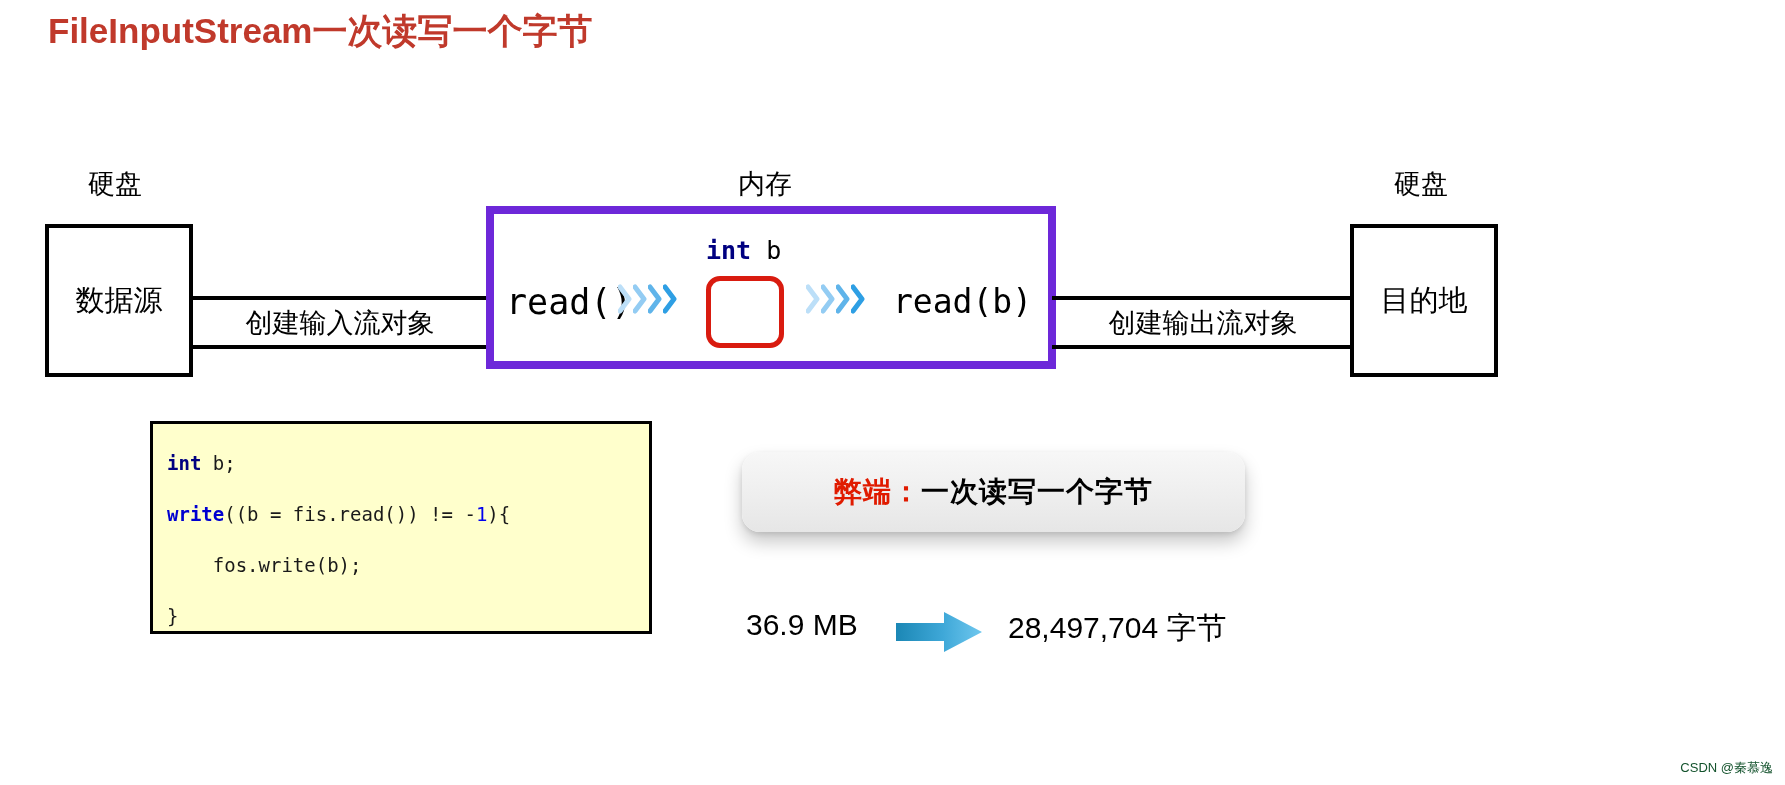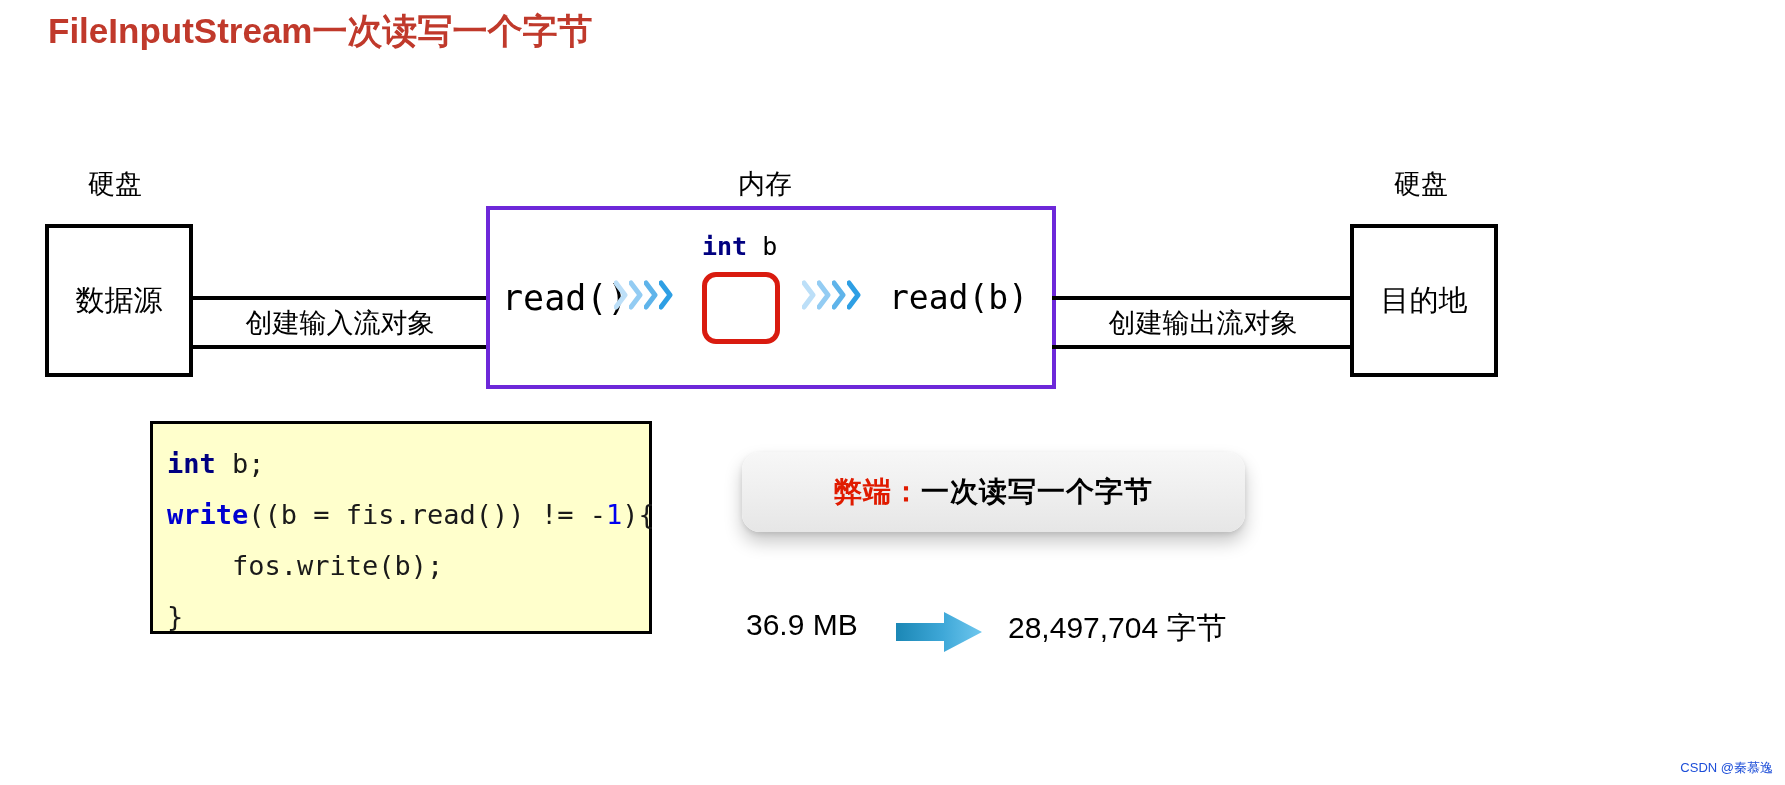--- a/index.html
+++ b/index.html
@@ -55,22 +55,22 @@
   }
   .disk-left  { left: 45px;   top: 224px; width: 148px; height: 153px; }
   .disk-right { left: 1350px; top: 224px; width: 148px; height: 153px; }
 
   
   .mem-box {
     position: absolute;
     left: 486px;
     top: 206px;
     width: 570px;
-    height: 183px;
-    border: 4px solid #6d28d9;
+    height: 163px;
+    border: 8px solid #6d28d9;
     background: #fff;
     box-sizing: border-box;
   }
   .mem-inner {
     position: relative;
     width: 100%;
     height: 100%;
   }
   .int-b {
     position: absolute;
@@ -148,21 +148,21 @@
     left: 150px;
     top: 421px;
     width: 502px;
     height: 213px;
     background: #ffffcc;
     border: 3px solid #000;
     box-sizing: border-box;
     padding: 14px 0 0 14px;
   }
   .code-line {
-    font-size: 27px;
+    font-size: 19px;
     line-height: 51px;
     white-space: pre;
     color: #1a1a1a;
   }
   .kw-blue { color: #0000d0; font-weight: bold; }
   .num-blue { color: #0000ee; }
 
   
   .callout {
     position: absolute;
@@ -217,21 +217,21 @@
     height: 44px;
   }
   .size-arrow svg { display: block; }
 
   
   .watermark {
     position: absolute;
     right: 12px;
     bottom: 8px;
     font-size: 13px;
-    color: #1d4ed8;
+    color: #14532d;
     white-space: nowrap;
   }
 </style>
 </head>
 <body>
 
 <div class="page-title">FileInputStream一次读写一个字节</div>
 
 <div class="cap cap-left">硬盘</div>
 <div class="cap cap-mid">内存</div>

